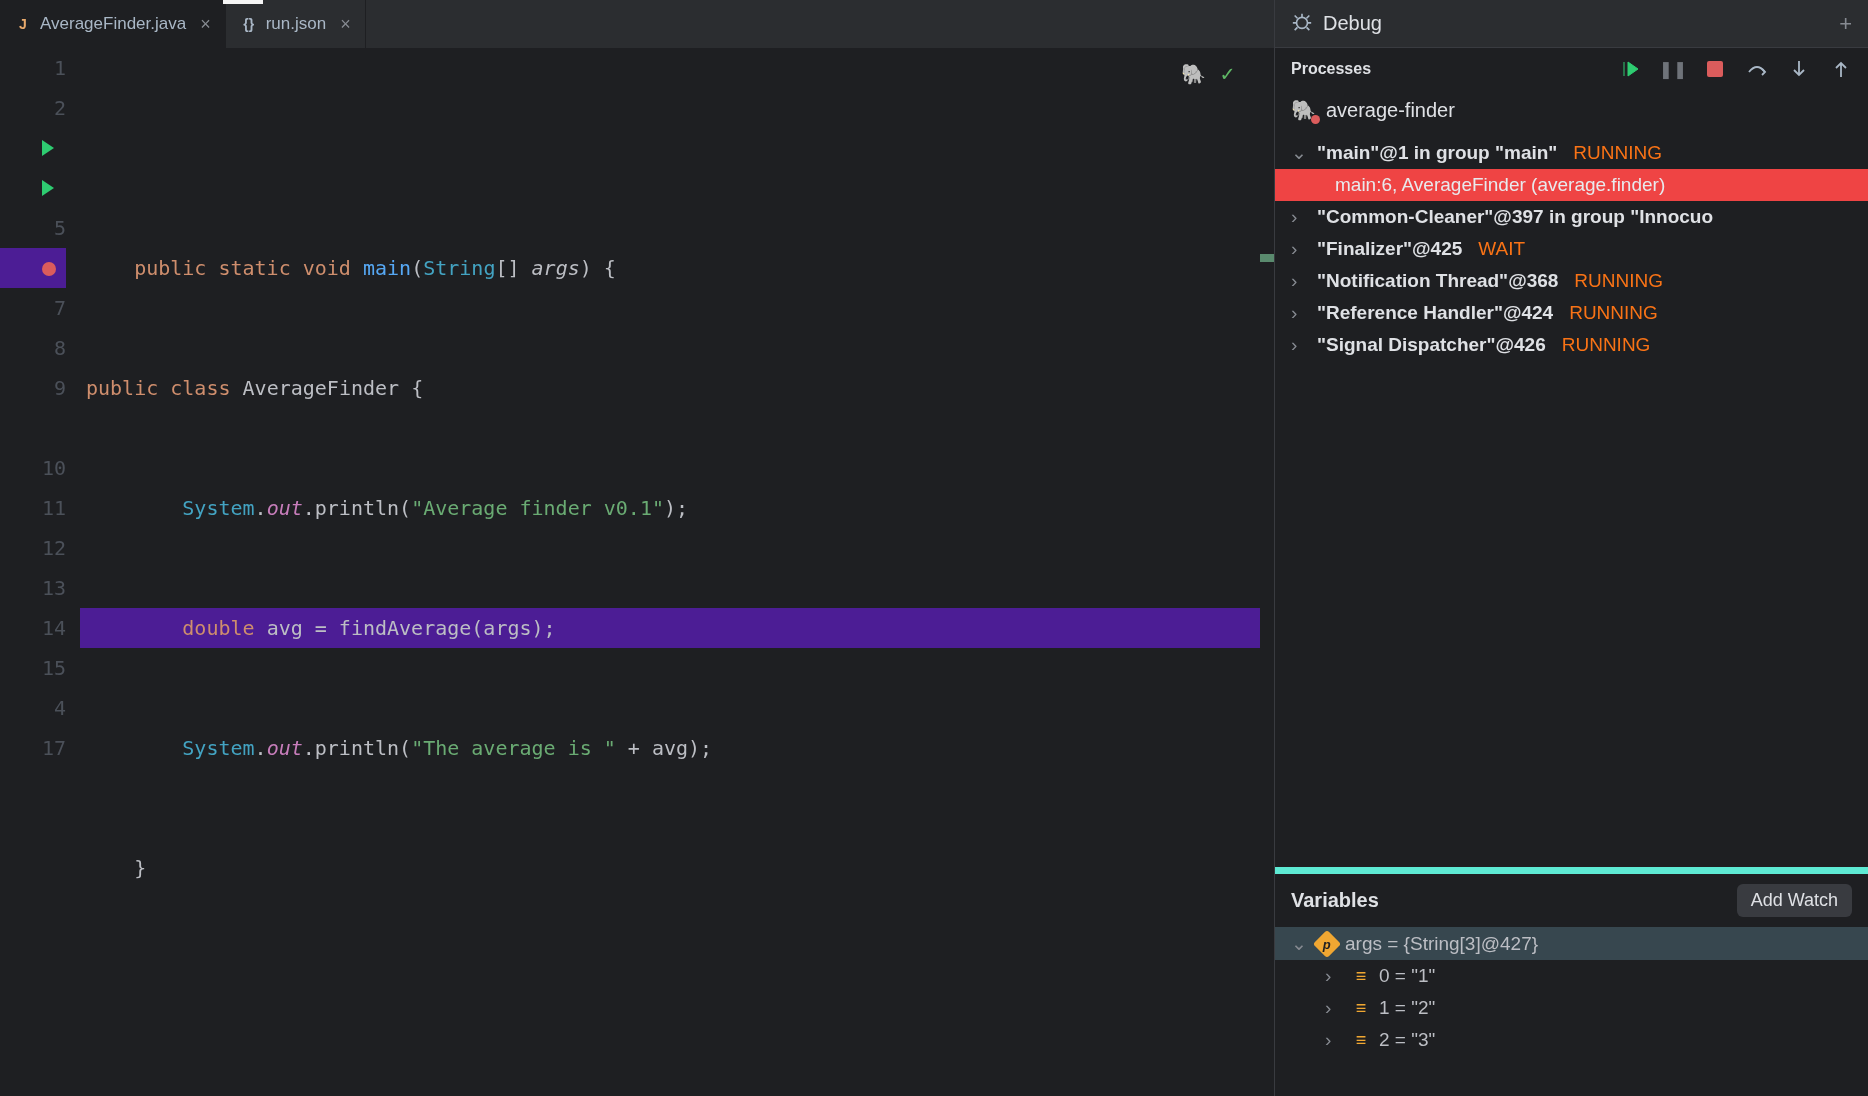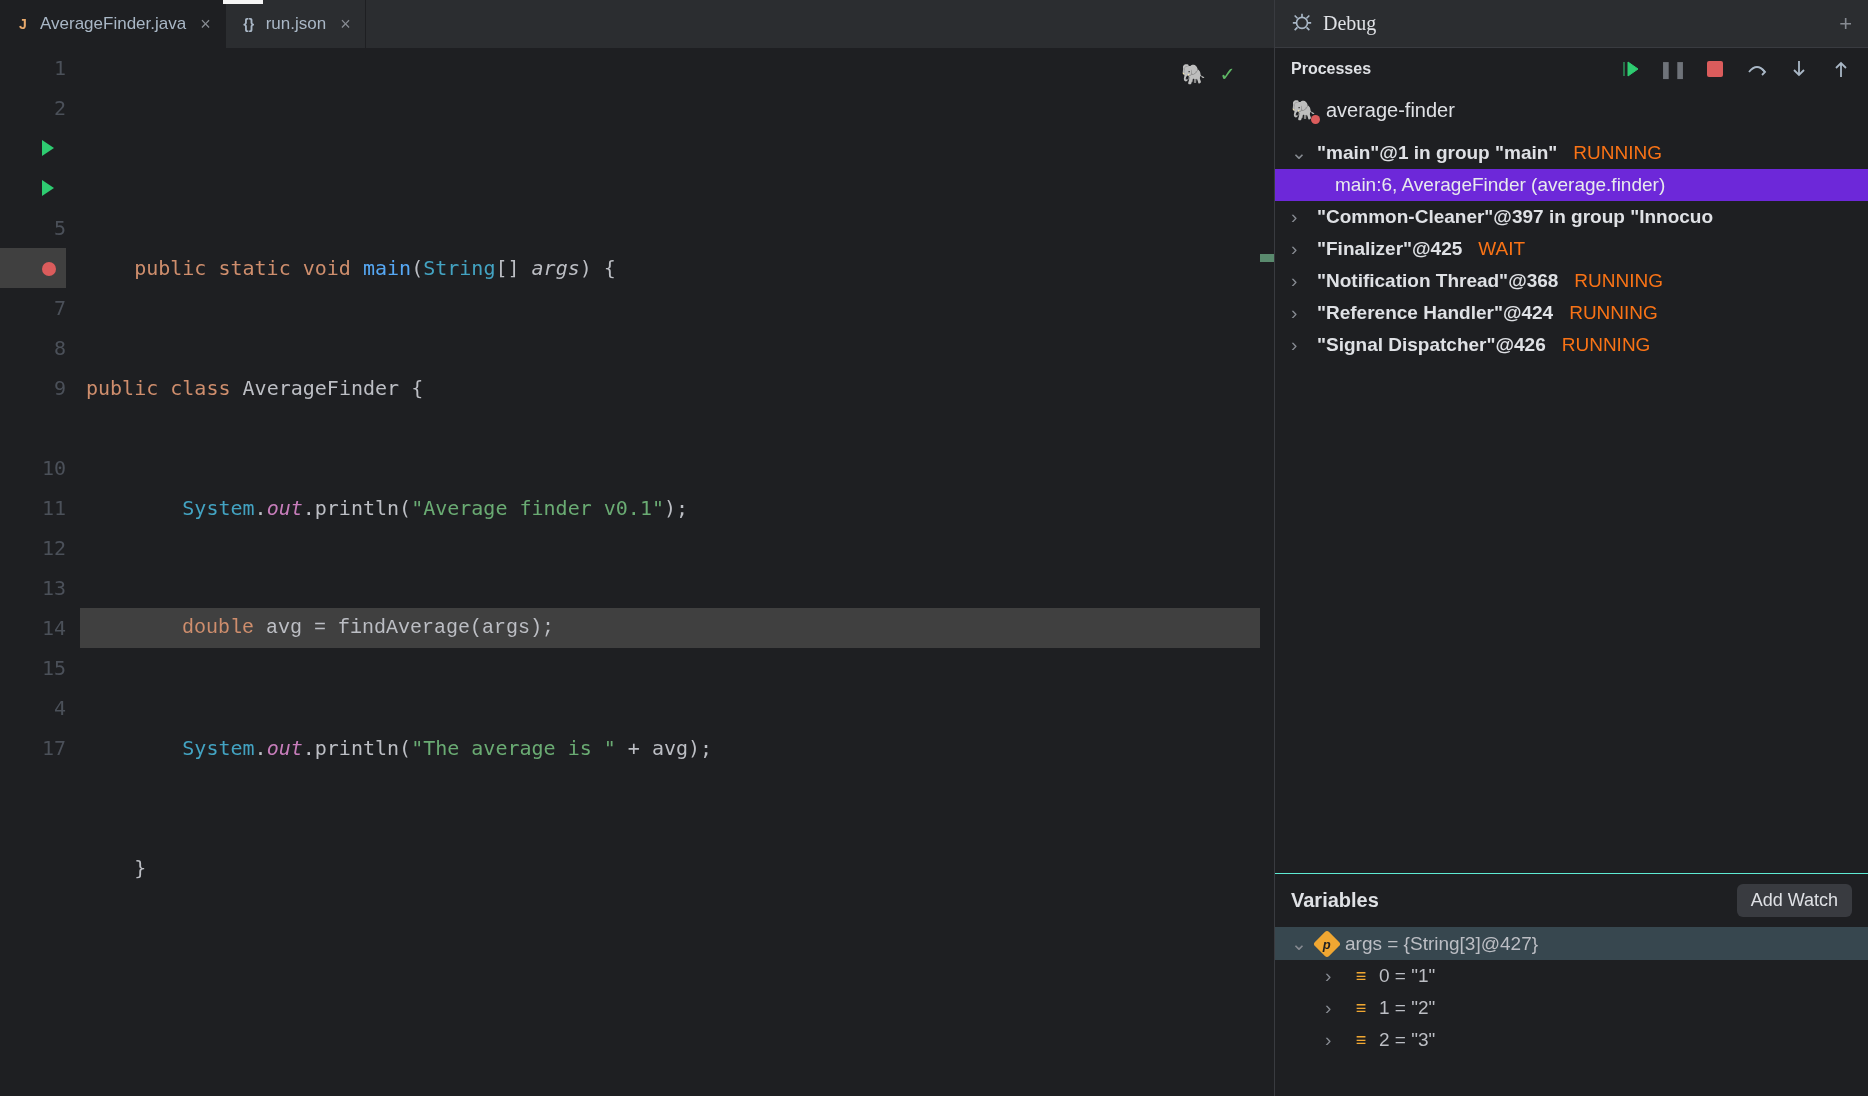--- a/index.html
+++ b/index.html
@@ -32,52 +32,52 @@
 .white-marker { position: absolute; top: 0; left: 223px; width: 40px; height: 4px; background: #f5f5f5; }
 
 
 .editor-body { flex: 1; display: flex; overflow: hidden; position: relative; font-family: Menlo, Consolas, monospace; font-size: 20px; line-height: 40px; }
 .gutter { width: 80px; text-align: right; color: #4b5059; padding-right: 14px; user-select: none; }
 .gutter-row { height: 40px; position: relative; }
 .run-tri { position: absolute; left: 42px; top: 12px; color: #2ecc71; }
 .breakpoint { position: absolute; left: 42px; top: 14px; width: 14px; height: 14px; background: #db5c5c; border-radius: 50%; }
 .code { flex: 1; white-space: pre; color: #bcbec4; }
 .code-row { height: 40px; padding-left: 6px; }
-.hl-row { background: #404040; font-family: Liberation Mono, monospace; }
+.hl-row { background: #4c1d95; }
 .k { color: #cf8e6d; }
 .t { color: #43a3c2; }
 .f { color: #56a8f5; }
 .s { color: #6aab73; }
 .fi { font-style: italic; color: #c77dbb; }
 .p { color: #bcbec4; font-style: italic; }
 .top-icons { position: absolute; right: 40px; top: 6px; display: flex; gap: 14px; align-items: center; }
 
 
 .debug-header { height: 48px; display: flex; align-items: center; padding: 0 16px; border-bottom: 1px solid #393b40; background: #2b2d30; }
 .debug-header-icon { color: #a9b7c6; margin-right: 10px; }
-.debug-title { font-size: 20px; color: #dfe1e5; font-family: Liberation Serif, serif; }
+.debug-title { font-size: 20px; color: #dfe1e5; }
 .debug-add { margin-left: auto; color: #868a91; font-size: 22px; }
 
 
 .proc-row { display: flex; align-items: center; padding: 10px 16px; }
 .proc-title { font-weight: 600; font-size: 16px; color: #dfe1e5; }
 .proc-controls { margin-left: auto; display: flex; gap: 20px; align-items: center; }
 .ctrl { width: 22px; height: 22px; display: flex; align-items: center; justify-content: center; cursor: pointer; }
 .proc-item { padding: 8px 16px 14px; font-size: 20px; color: #dfe1e5; display: flex; align-items: center; gap: 10px; }
 
 
 .section-title { padding: 10px 16px; font-weight: 600; font-size: 20px; color: #dfe1e5; border-top: 1px solid #393b40; }
 .thread-row { padding: 5px 16px; font-size: 19px; display: flex; align-items: center; gap: 8px; white-space: nowrap; overflow: hidden; }
-.frame-row { padding: 5px 16px 5px 60px; font-size: 19px; background: #6d28d9; color: #e8eaed; }
+.frame-row { padding: 5px 16px 5px 60px; font-size: 19px; background: #ef4444; color: #e8eaed; }
 .chev { color: #868a91; width: 18px; }
 .tname { color: #dfe1e5; font-weight: 600; }
 .tstatus { color: #f97316; margin-left: 8px; }
 
 
-.var-header { display: flex; align-items: center; padding: 10px 16px; border-top: 1px solid #5eead4; }
+.var-header { display: flex; align-items: center; padding: 10px 16px; border-top: 7px solid #5eead4; }
 .var-title { font-weight: 600; font-size: 20px; color: #dfe1e5; }
 .add-watch-btn { margin-left: auto; background: #393b40; color: #dfe1e5; border: none; padding: 6px 14px; border-radius: 6px; font-size: 18px; cursor: pointer; }
 .var-row { padding: 5px 16px; font-size: 19px; display: flex; align-items: center; gap: 8px; }
 .var-row.sel { background: #37474f; }
 .var-icon { width: 20px; height: 20px; display: flex; align-items: center; justify-content: center; }
 .var-icon.p { background: #f0a732; color: #1e1f22; border-radius: 3px; font-size: 13px; font-weight: bold; transform: rotate(45deg); }
 .var-icon.p span { transform: rotate(-45deg); }
 .var-icon.arr { color: #f0a732; font-size: 18px; }
 .minimap-bar { width: 14px; background: #1e1f22; }
 .mm-mark { width: 100%; height: 8px; background: #5a8a6e; margin-top: 206px; }

